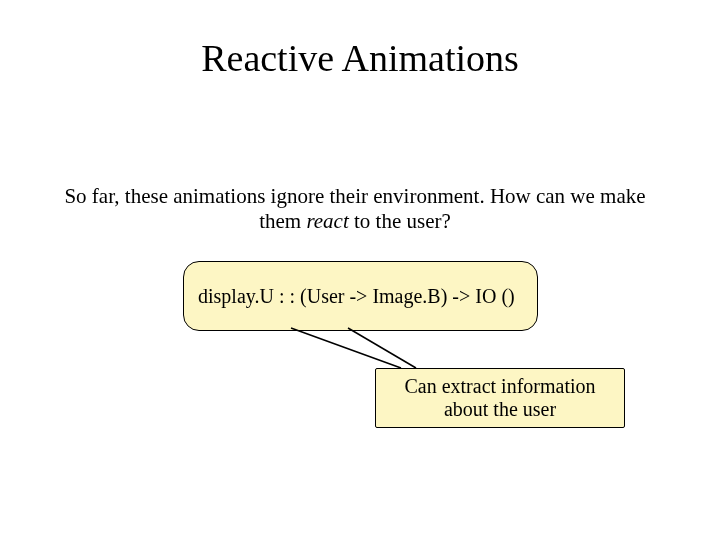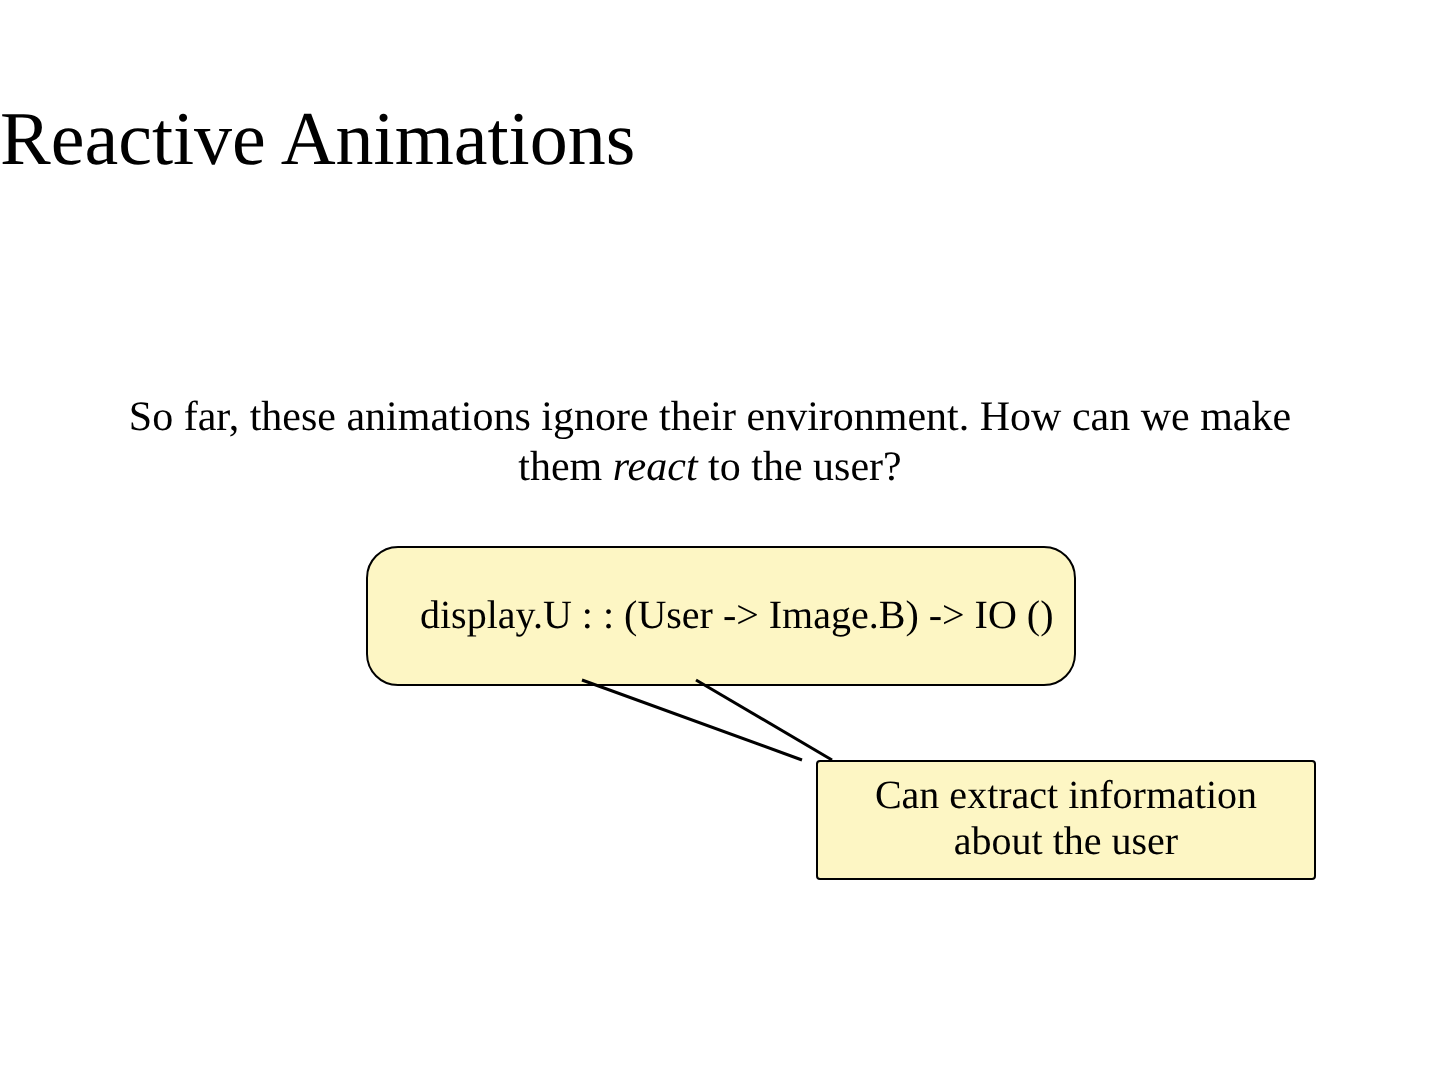--- a/index.html
+++ b/index.html
@@ -14,21 +14,22 @@
       position: relative;
     }
     .slide {
       width: 100%;
       height: 100%;
       position: relative;
     }
     .title {
       font-size: 38px;
       font-weight: normal;
-      margin-top: 48px;
+      text-align: center;
+      margin-top: 36px;
     }
     .body-text {
       position: absolute;
       left: 55px;
       top: 148px;
       width: 600px;
       font-size: 21px;
       line-height: 1.18;
       text-align: center;
     }
@@ -39,41 +40,40 @@
       position: absolute;
       left: 183px;
       top: 225px;
       width: 355px;
       height: 70px;
       background: #fdf6c4;
       border: 1.5px solid #000;
       border-radius: 16px;
       display: flex;
       align-items: center;
-      padding-left: 26px;
+      padding-left: 14px;
       font-size: 20px;
       font-family: 'Times New Roman', Times, serif;
     }
     .callout-box {
       position: absolute;
       left: 375px;
       top: 332px;
       width: 250px;
       height: 60px;
       background: #fdf6c4;
       border: 1.5px solid #000;
       border-radius: 2px;
       display: flex;
       align-items: center;
       justify-content: center;
       text-align: center;
       font-size: 20px;
       line-height: 1.15;
       padding: 4px 8px;
-      margin-left: 33px;
     }
     .connector {
       position: absolute;
       left: 286px;
       top: 290px;
       width: 200px;
       height: 50px;
       pointer-events: none;
     }
   </style>

